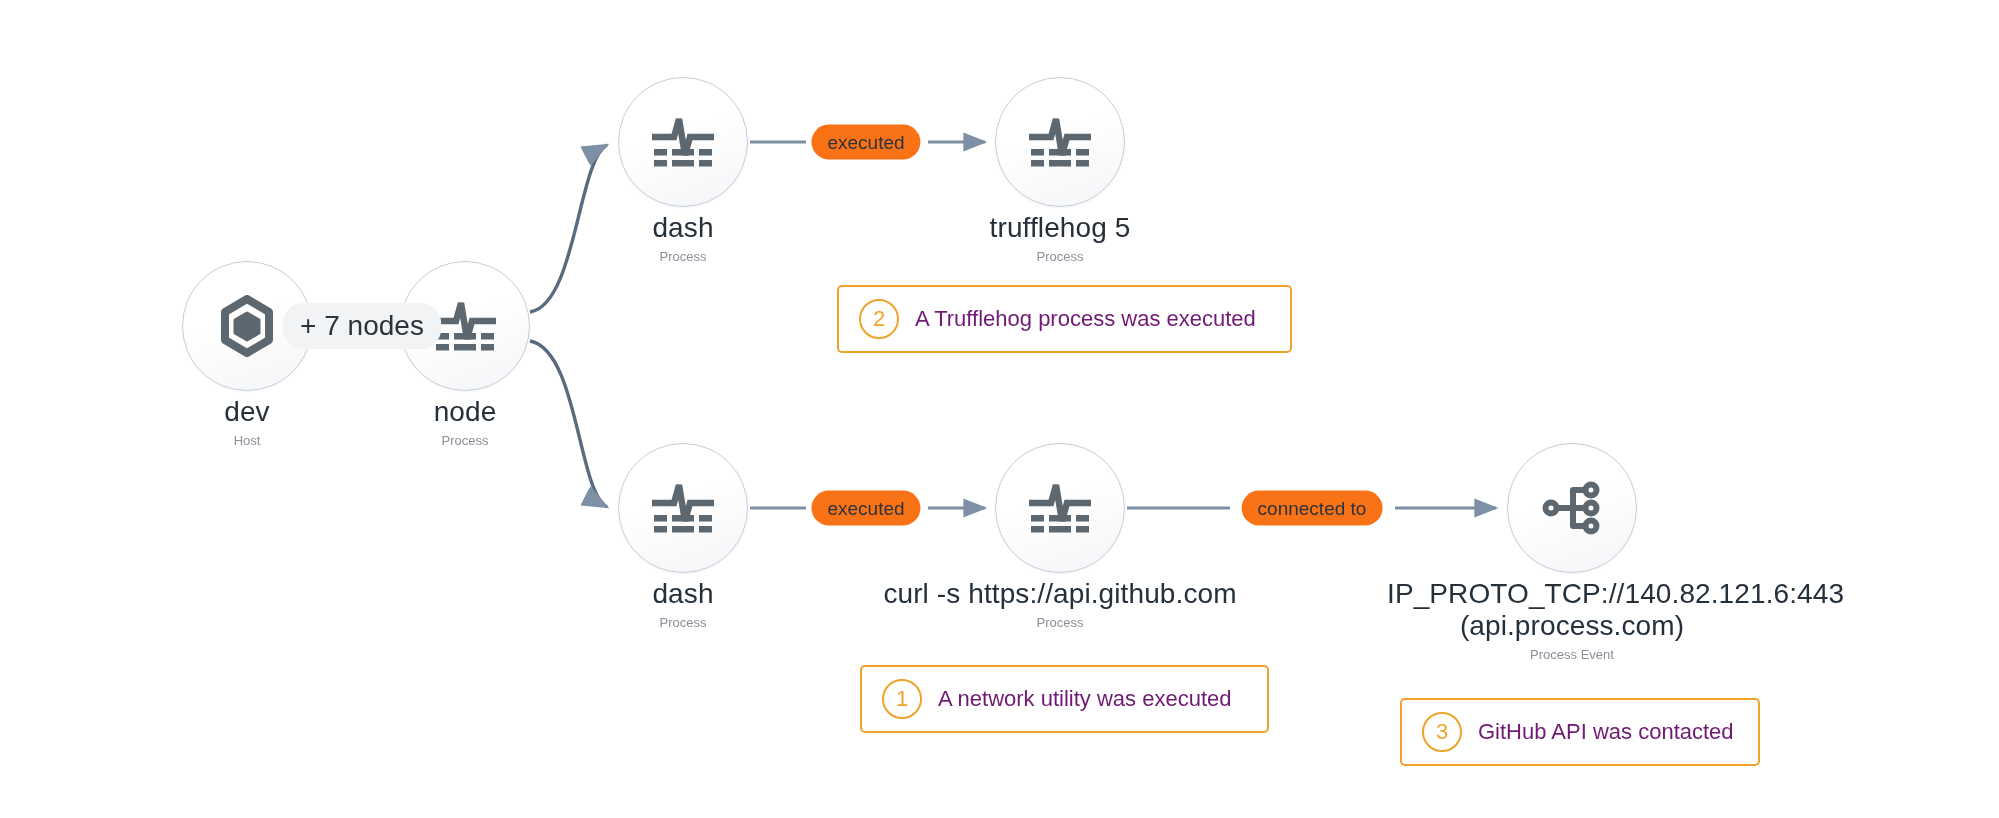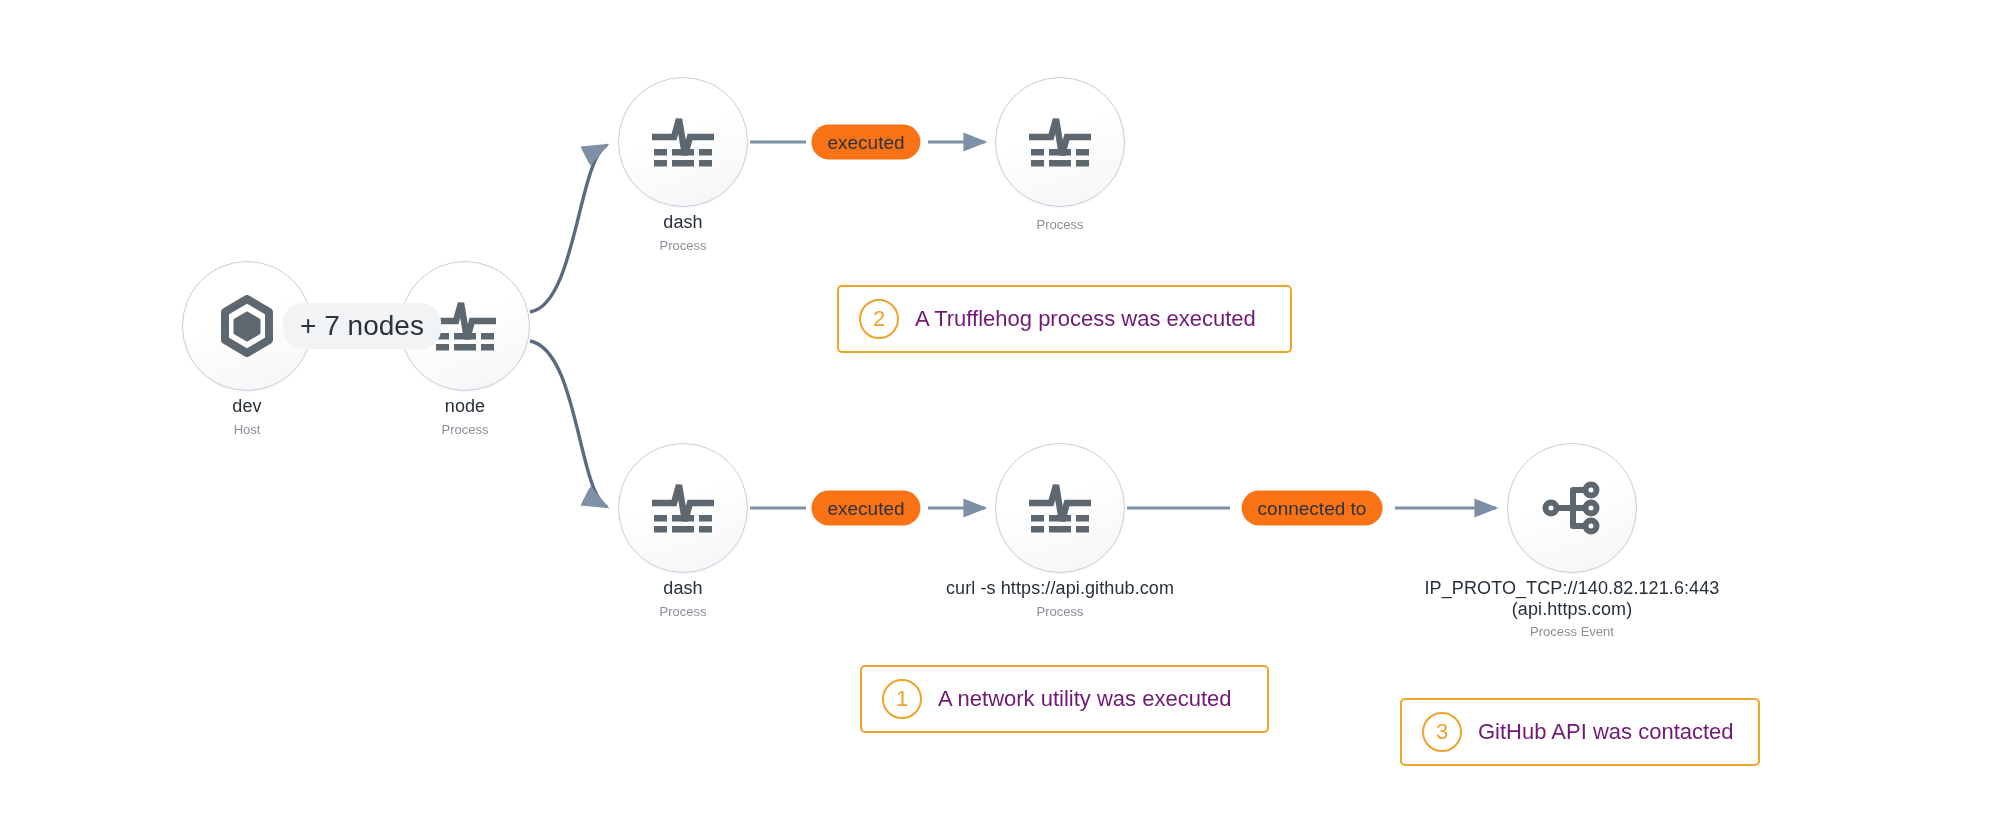--- a/index.html
+++ b/index.html
@@ -51,21 +51,21 @@
   .node-circle svg { display: block; }
 
   .node-labels {
     position: absolute;
     text-align: center;
     left: 50%;
     transform: translateX(-50%);
     white-space: nowrap;
   }
   .node-title {
-    font-size: 18px;
+    font-size: 28px;
     color: #26303b;
     line-height: 1.14;
     font-weight: 400;
     letter-spacing: 0.1px;
   }
   .node-title.wrap { white-space: normal; }
   .node-subtitle {
     font-size: 13px;
     color: #8a9099;
     line-height: 1.2;
@@ -235,20 +235,21 @@
             <rect x="22" y="34" width="22" height="6.5"></rect>
             <rect x="49" y="34" width="13" height="6.5"></rect>
             <rect x="4" y="45" width="13" height="6.5"></rect>
             <rect x="22" y="45" width="22" height="6.5"></rect>
             <rect x="49" y="45" width="13" height="6.5"></rect>
           </g>
         </svg>
       </span>
     </div>
     <div class="node-labels" style="top:70px;width:420px;">
+      <div class="node-title">trufflehog 5</div>
       <div class="node-subtitle">Process</div>
     </div>
   </div>
 
   <div class="graph-node" style="left:683px; top:508px;">
     <div class="node-circle" style="width:130px;height:130px;left:-65px;top:-65px;">
       <span>
         <svg width="66" height="54" viewBox="0 0 66 54">
           <path d="M2,22 H19 L24,22 L29,4 L35,40 L40,22 H64" fill="none" stroke="#5d676f" stroke-width="6.5"></path>
           <g fill="#5d676f">
@@ -303,21 +304,21 @@
           <g fill="none" stroke="#5d676f" stroke-width="6">
             <circle cx="11" cy="30" r="5.5"></circle>
             <circle cx="51" cy="12" r="5.5"></circle>
             <circle cx="51" cy="30" r="5.5"></circle>
             <circle cx="51" cy="48" r="5.5"></circle>
           </g>
         </svg>
       </span>
     </div>
     <div class="node-labels" style="top:70px;width:370px;">
-      <div class="node-title wrap">IP_PROTO_TCP://140.82.121.6:443 (api.https.com)</div>
+      <div class="node-title wrap">IP_PROTO_TCP://140.82.121.6:443 (api.process.com)</div>
       <div class="node-subtitle">Process Event</div>
     </div>
   </div>
 
   <div class="edge-label" style="left:866px; top:142px;">
     <span>executed</span>
   </div>
   <div class="edge-label" style="left:866px; top:508px;">
     <span>executed</span>
   </div>

